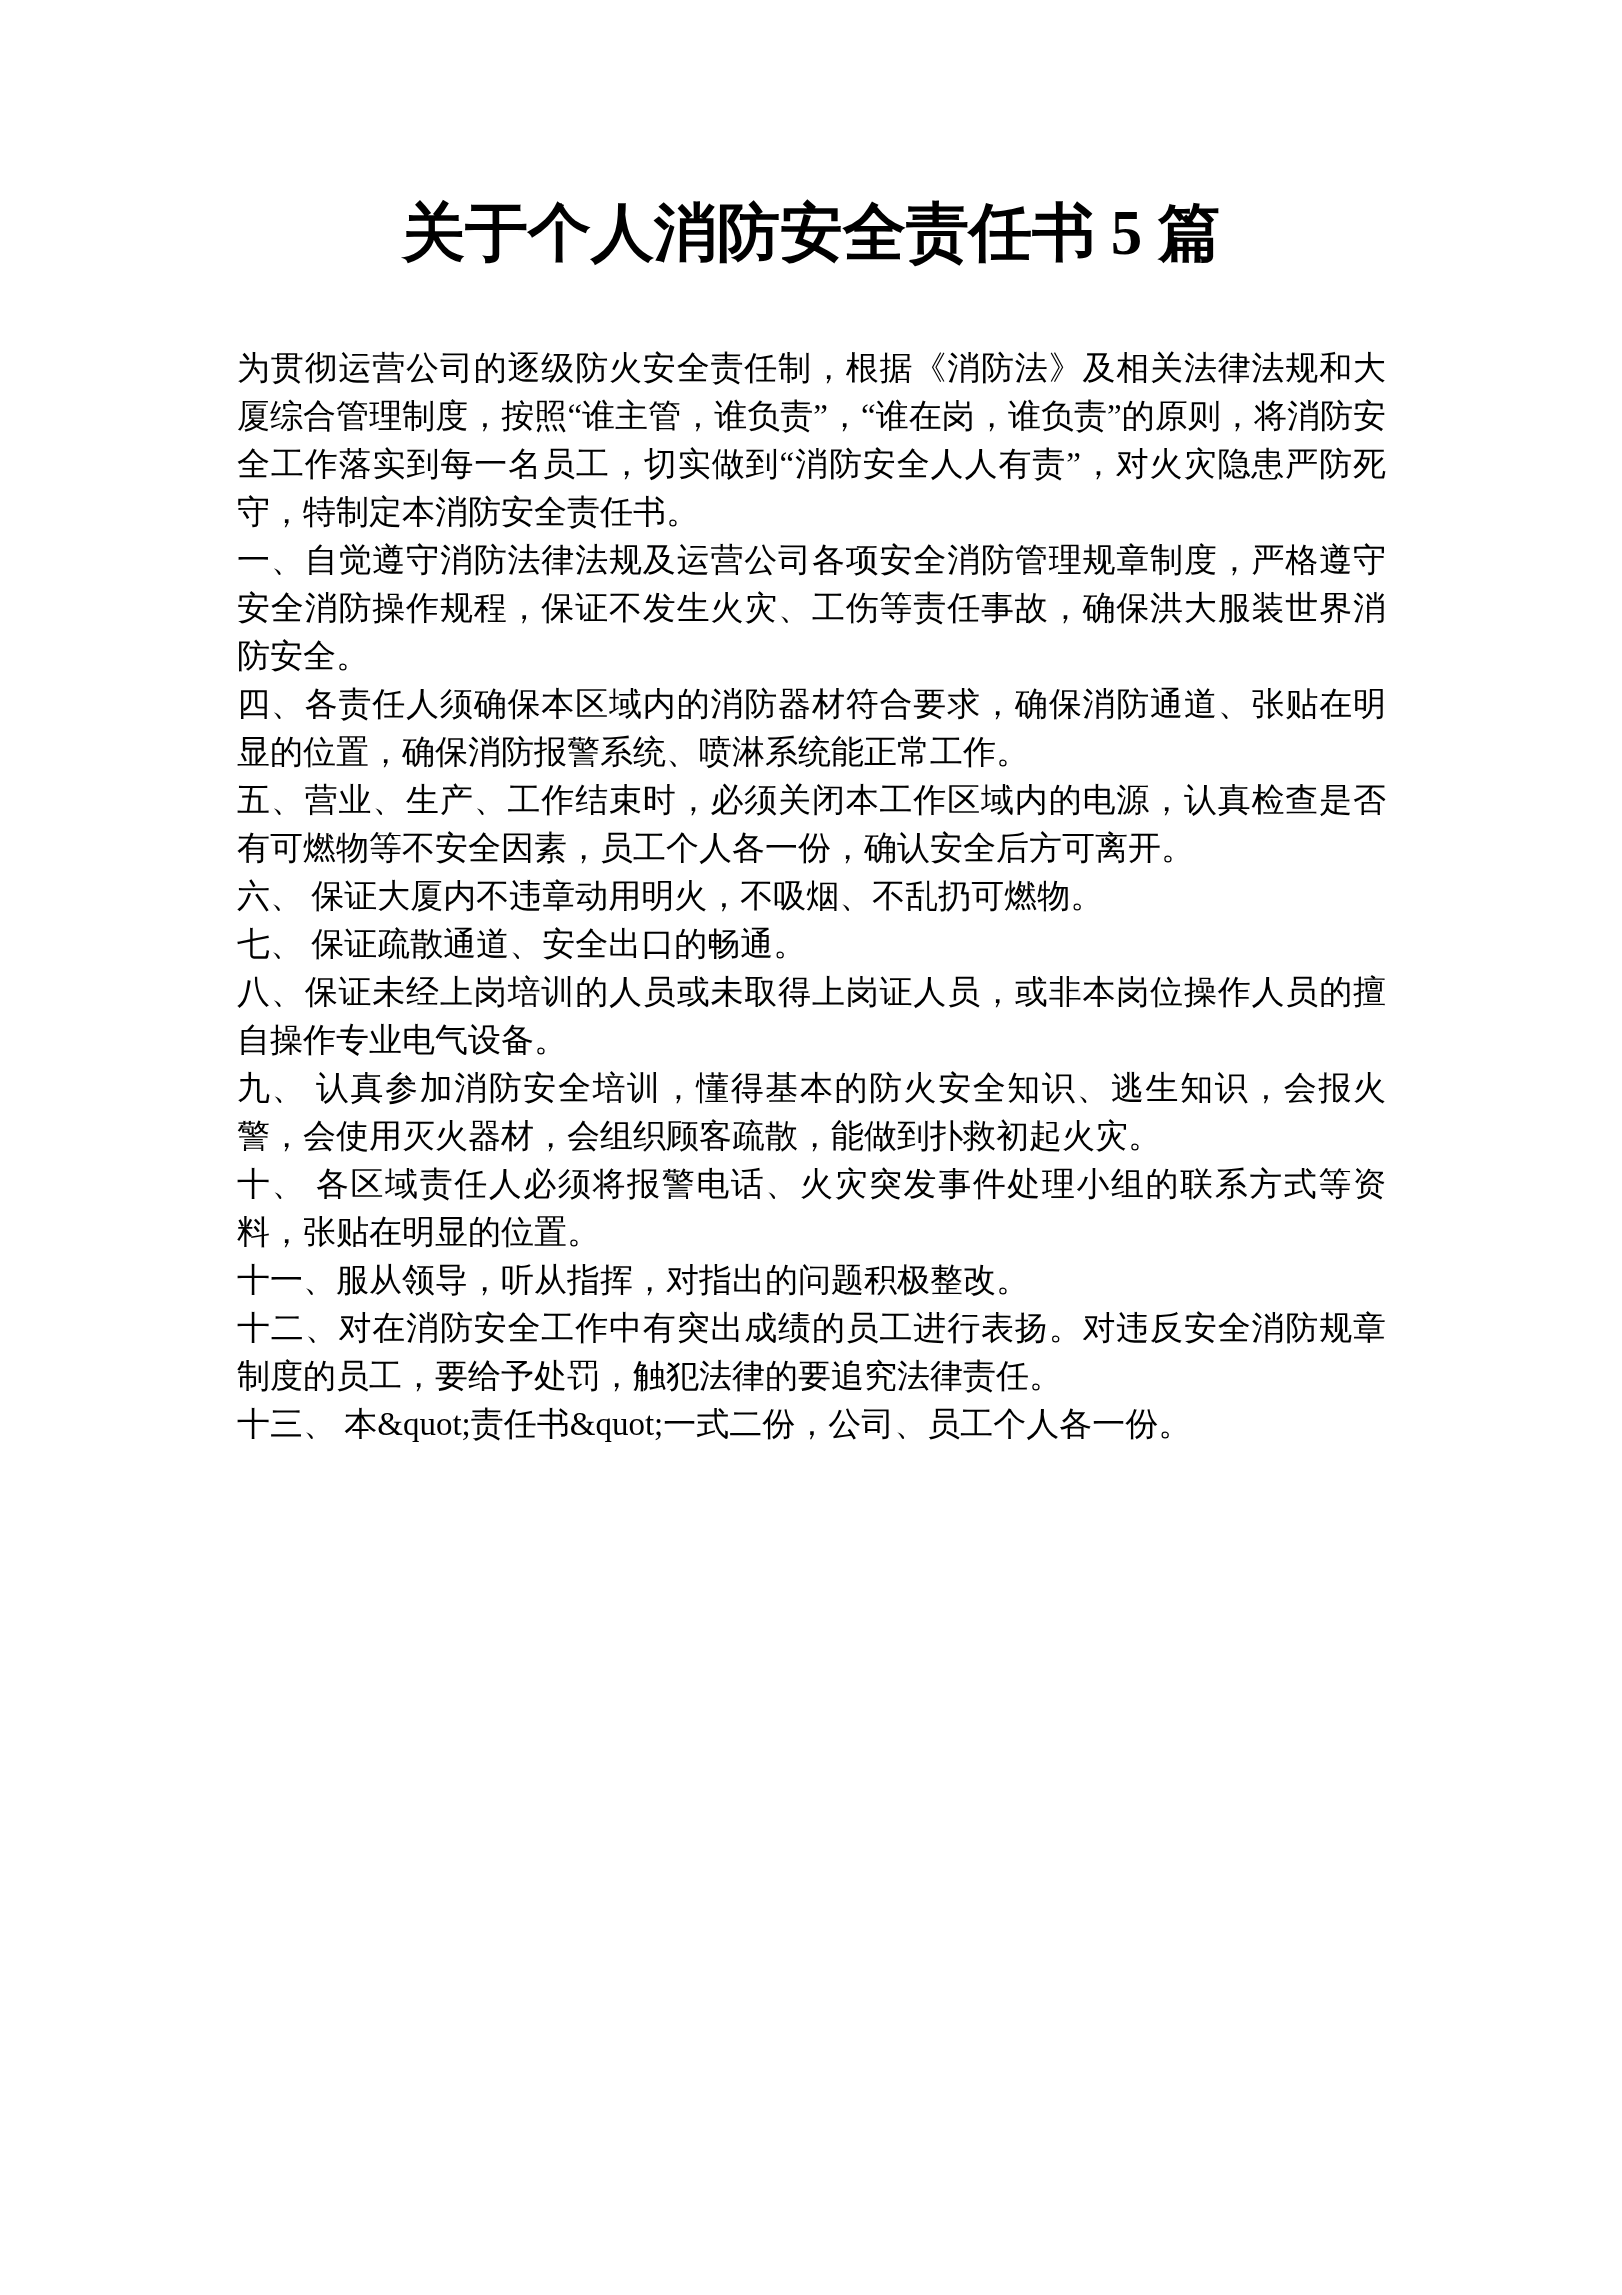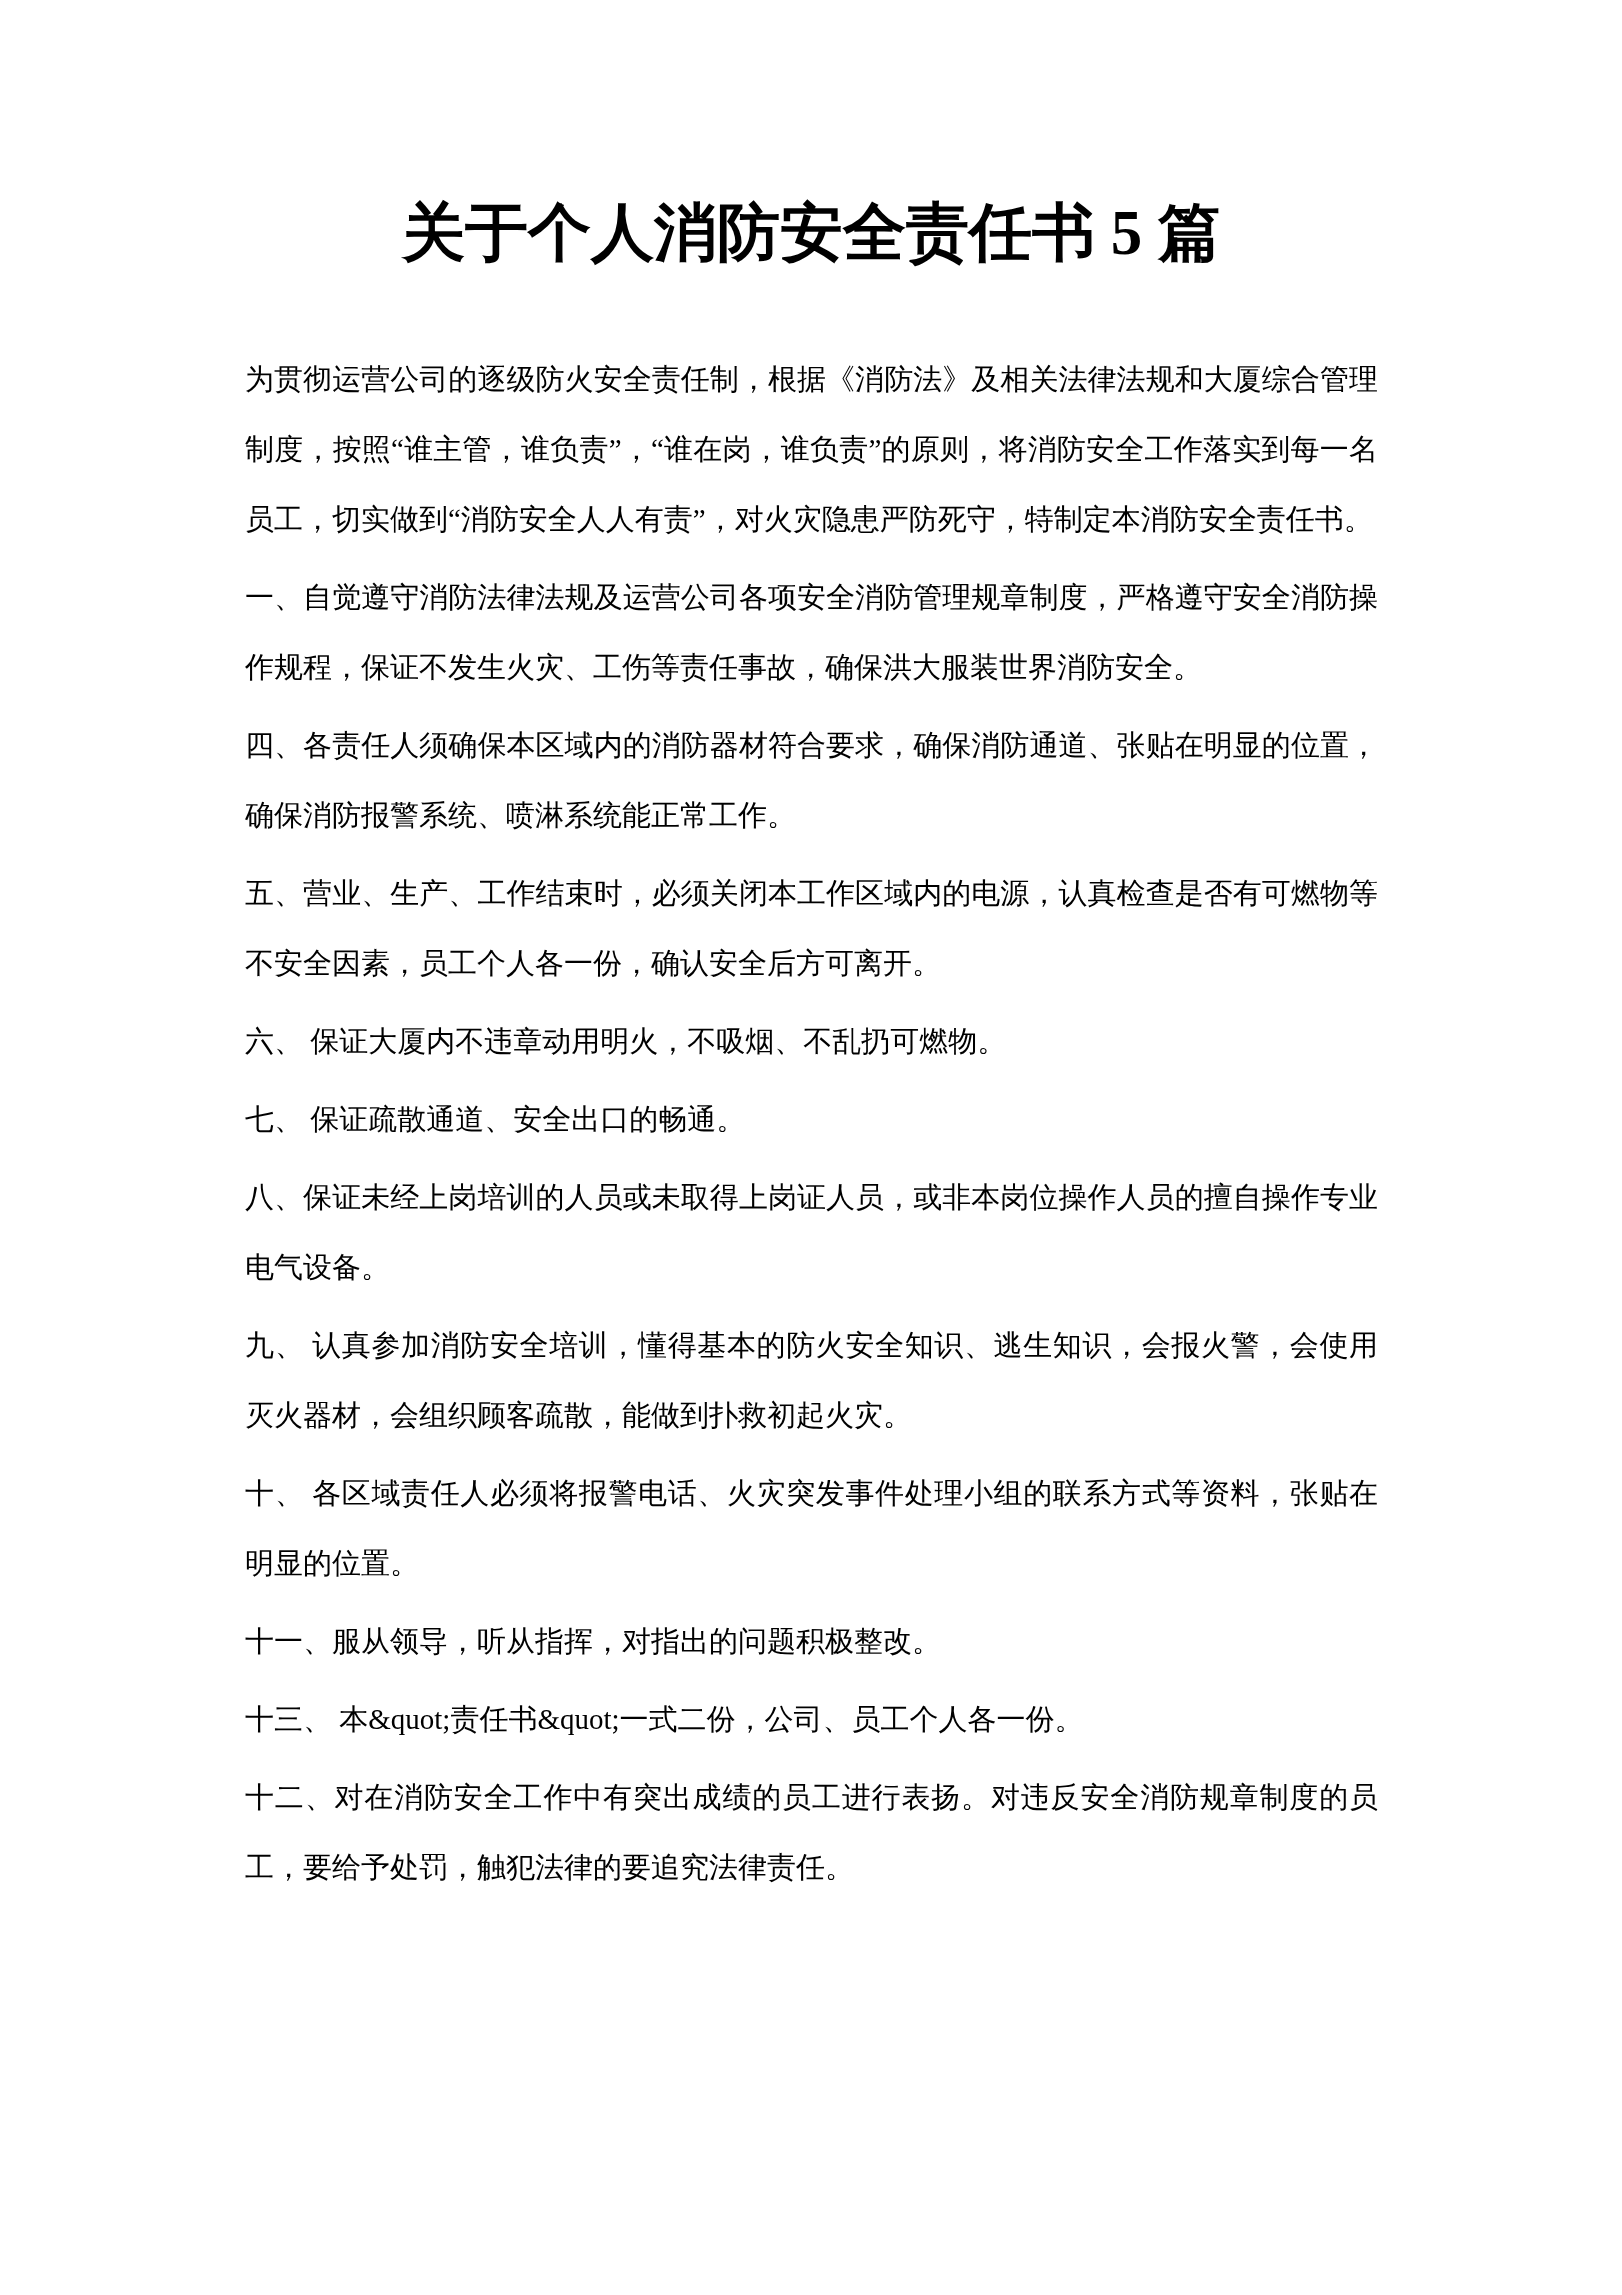--- a/index.html
+++ b/index.html
@@ -24,23 +24,23 @@
   }
   .doc-title {
     font-size: 63px;
     font-weight: bold;
     line-height: 75px;
     text-align: center;
     margin: 0 0 73px 0;
     white-space: nowrap;
   }
   .doc-body p.para {
-    font-size: 29px;
-    line-height: 70px;
-    margin: 8px;
+    font-size: 33px;
+    line-height: 48px;
+    margin: 0;
     text-align: justify;
     text-justify: inter-character;
     word-break: break-all;
   }
 </style>
 </head>
 <body>
 
 <div class="page">
   <h1 class="doc-title">关于个人消防安全责任书 5 篇</h1>
@@ -48,17 +48,17 @@
     <p class="para">为贯彻运营公司的逐级防火安全责任制，根据《消防法》及相关法律法规和大厦综合管理制度，按照“谁主管，谁负责”，“谁在岗，谁负责”的原则，将消防安全工作落实到每一名员工，切实做到“消防安全人人有责”，对火灾隐患严防死守，特制定本消防安全责任书。</p>
     <p class="para">一、自觉遵守消防法律法规及运营公司各项安全消防管理规章制度，严格遵守安全消防操作规程，保证不发生火灾、工伤等责任事故，确保洪大服装世界消防安全。</p>
     <p class="para">四、各责任人须确保本区域内的消防器材符合要求，确保消防通道、张贴在明显的位置，确保消防报警系统、喷淋系统能正常工作。</p>
     <p class="para">五、营业、生产、工作结束时，必须关闭本工作区域内的电源，认真检查是否有可燃物等不安全因素，员工个人各一份，确认安全后方可离开。</p>
     <p class="para">六、 保证大厦内不违章动用明火，不吸烟、不乱扔可燃物。</p>
     <p class="para">七、 保证疏散通道、安全出口的畅通。</p>
     <p class="para">八、保证未经上岗培训的人员或未取得上岗证人员，或非本岗位操作人员的擅自操作专业电气设备。</p>
     <p class="para">九、 认真参加消防安全培训，懂得基本的防火安全知识、逃生知识，会报火警，会使用灭火器材，会组织顾客疏散，能做到扑救初起火灾。</p>
     <p class="para">十、 各区域责任人必须将报警电话、火灾突发事件处理小组的联系方式等资料，张贴在明显的位置。</p>
     <p class="para">十一、服从领导，听从指挥，对指出的问题积极整改。</p>
+    <p class="para">十二、对在消防安全工作中有突出成绩的员工进行表扬。对违反安全消防规章制度的员工，要给予处罚，触犯法律的要追究法律责任。</p>
     <p class="para">十三、 本&amp;quot;责任书&amp;quot;一式二份，公司、员工个人各一份。</p>
-    <p class="para">十二、对在消防安全工作中有突出成绩的员工进行表扬。对违反安全消防规章制度的员工，要给予处罚，触犯法律的要追究法律责任。</p>
   </div>
 </div>
 
 
 </body></html>

